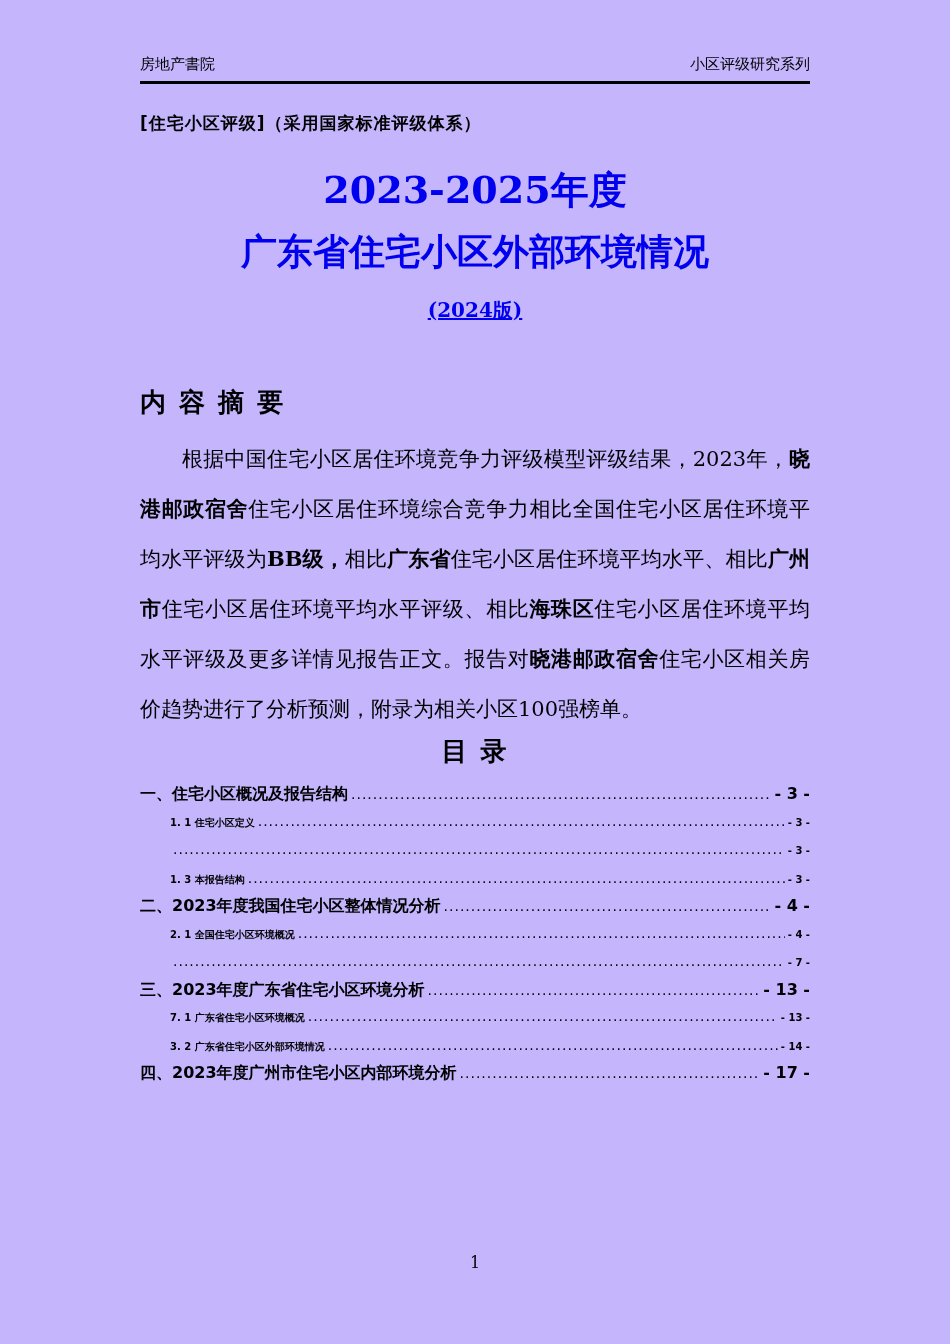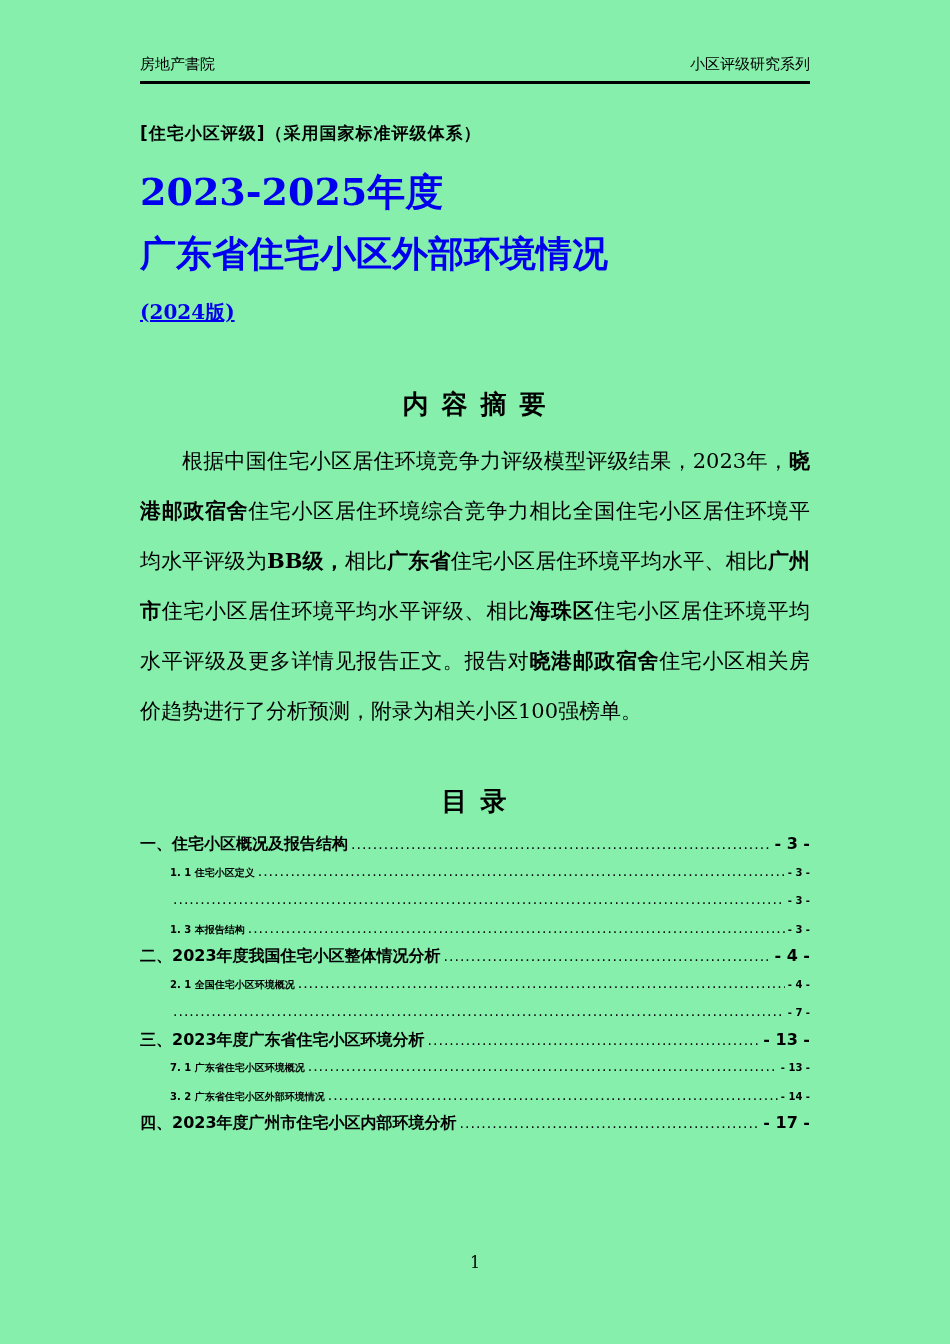--- a/index.html
+++ b/index.html
@@ -2,67 +2,66 @@
 <html><head>
 <meta charset="utf-8">
 <style>
   * { margin: 0; padding: 0; box-sizing: border-box; }
   html, body { background: #ffffff; }
   .page {
     position: relative;
     width: 950px;
     height: 1344px;
     margin: 0 auto;
-    background: #86efac;
+    background: #c4b5fd;
     padding: 55px 140px 0 140px;
     font-family: "DejaVu Serif", "Liberation Serif", serif;
     color: #000000;
     overflow: hidden;
   }
   .header {
     display: flex;
     justify-content: space-between;
     align-items: flex-end;
     font-size: 15px;
     padding-bottom: 7px;
     border-bottom: 3px solid #000000;
   }
   .section-label {
-    margin-top: 38px;
+    margin-top: 28px;
     font-size: 17px;
     font-weight: bold;
     font-family: "DejaVu Sans", "Liberation Sans", sans-serif;
     letter-spacing: 1px;
   }
   .title-block {
-    margin-top: 16px;
+    margin-top: 24px;
+    text-align: center;
     font-weight: bold;
   }
   .title-line-1 { font-size: 38px; line-height: 62px; }
   .title-line-2 { font-size: 36px; line-height: 60px; }
   .title-line-3 { font-size: 36px; line-height: 60px; }
   .title-line-4 { font-size: 20px; line-height: 58px; text-decoration: underline; }
   .summary-heading {
     margin-top: 46px;
-    text-align: center;
     font-size: 26px;
     font-weight: bold;
     font-family: "DejaVu Sans", "Liberation Sans", sans-serif;
     letter-spacing: 2px;
   }
   .summary-paragraph {
     margin-top: 14px;
     font-size: 21px;
     line-height: 50px;
     text-align: justify;
     text-indent: 2em;
   }
   .summary-paragraph .bold { font-weight: bold; }
   .toc-heading {
-    margin-top: 48px;
     text-align: center;
     font-size: 26px;
     font-weight: bold;
     font-family: "DejaVu Sans", "Liberation Sans", sans-serif;
     letter-spacing: 2px;
   }
   .toc-list {
     margin-top: 12px;
     font-family: "DejaVu Sans", "Liberation Sans", sans-serif;
     font-size: 16px;

